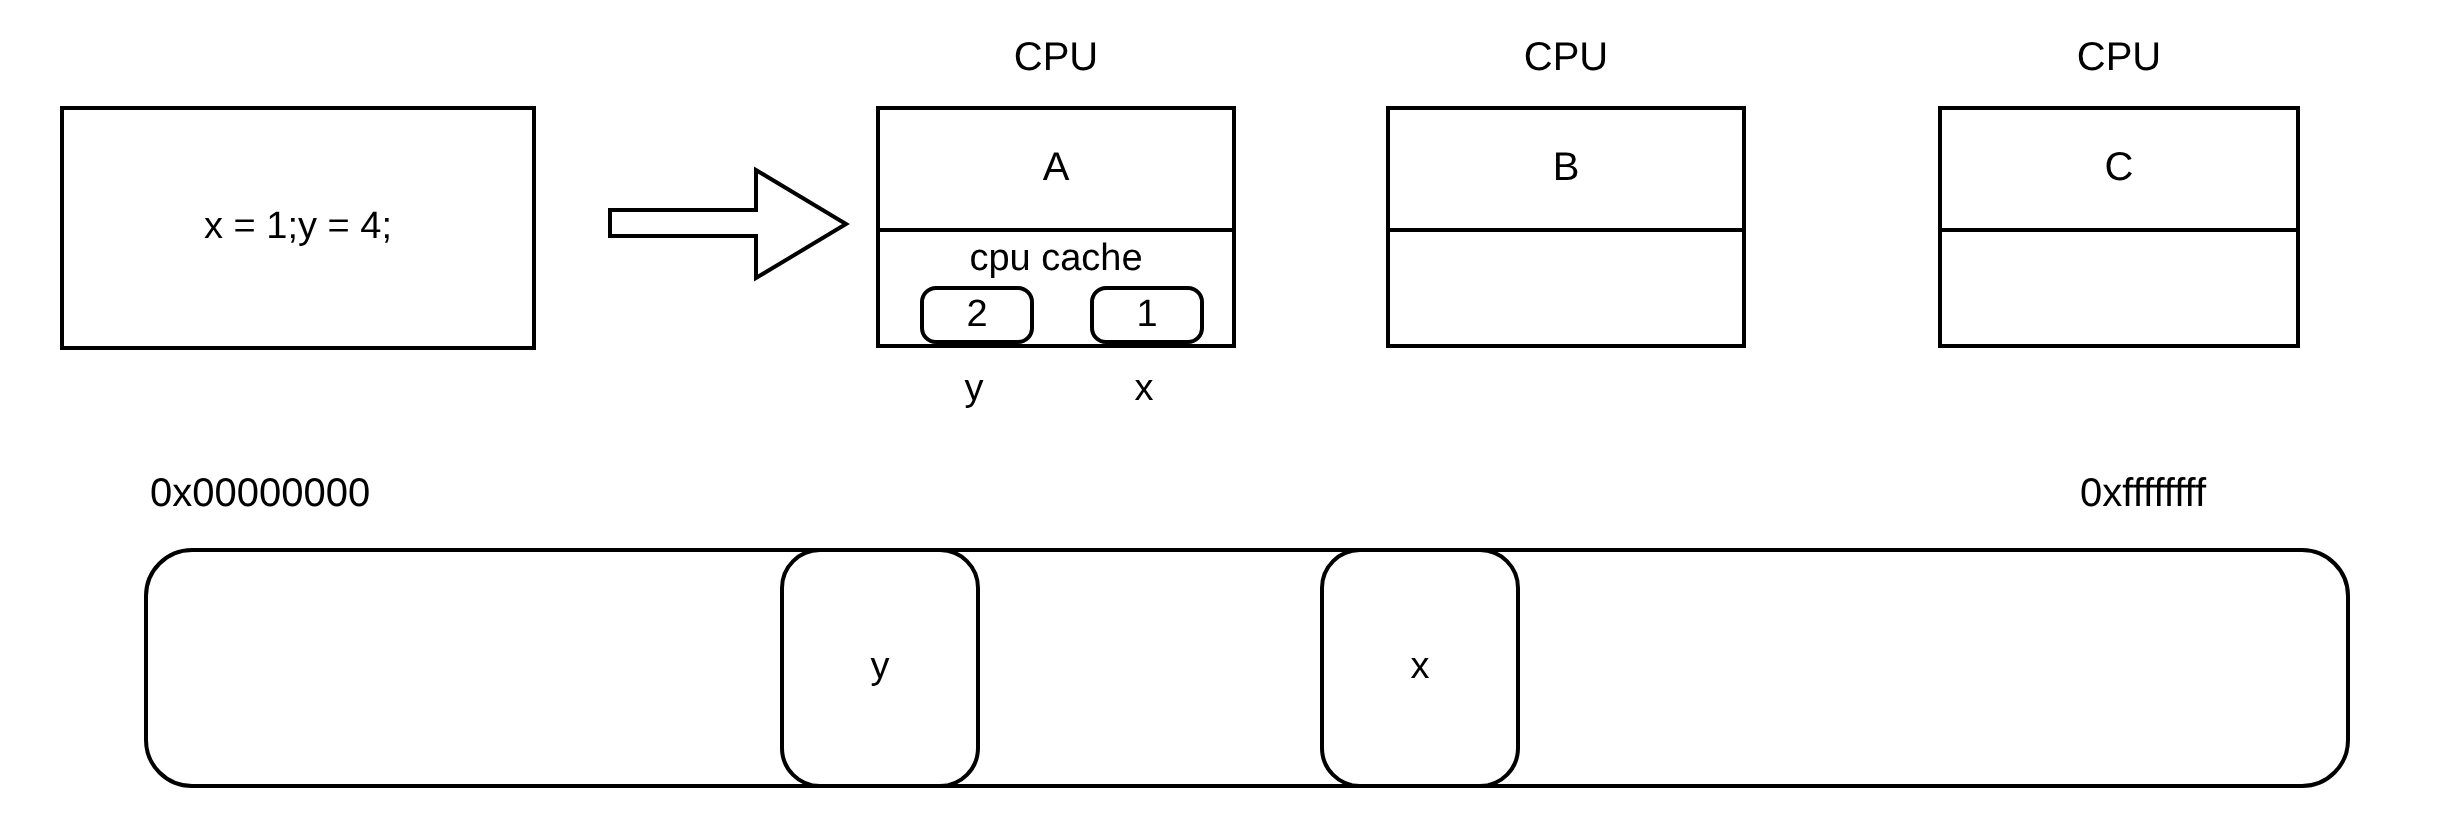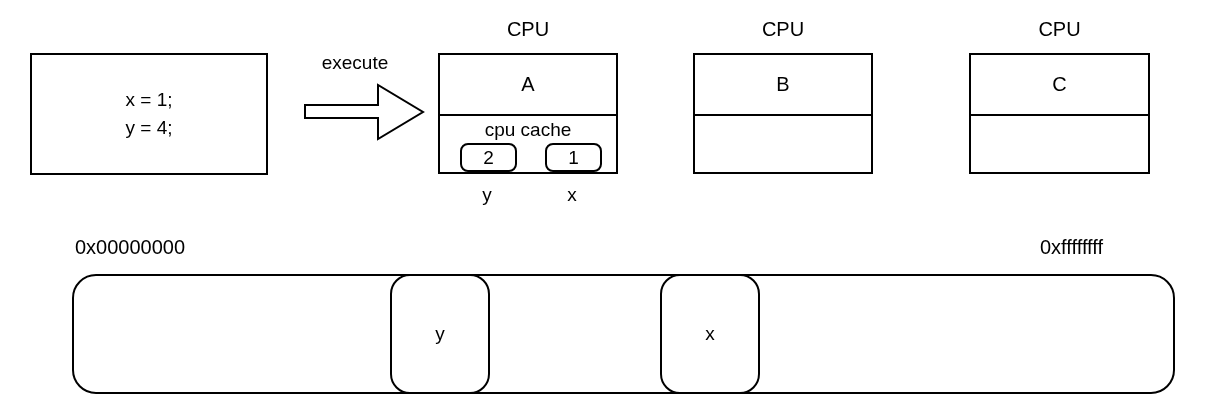--- a/index.html
+++ b/index.html
@@ -18,21 +18,20 @@
   }
   .abs { position: absolute; }
 
   
   .code-box {
     left: 30px; top: 53px;
     width: 238px; height: 122px;
     border: 2px solid #000;
     box-sizing: border-box;
     display: flex;
-    flex-direction: column;
     align-items: center;
     justify-content: center;
     font-size: 19px;
     line-height: 28px;
   }
 
   .execute-label {
     left: 303px; top: 52px;
     width: 104px;
     text-align: center;
@@ -124,21 +123,20 @@
 </head>
 <body>
 
 <div class="canvas">
 
   <div class="abs code-box">
     <div>x = 1;</div>
     <div>y = 4;</div>
   </div>
 
-  <div class="abs execute-label">execute</div>
   <svg class="abs arrow-svg" width="130" height="64" viewBox="0 0 130 64">
     <polygon points="5,25 78,25 78,5 123,32 78,59 78,38 5,38" fill="#ffffff" stroke="#000000" stroke-width="2" stroke-linejoin="miter"></polygon>
   </svg>
 
   <div class="abs cpu-title" style="left:438px;width:180px;">CPU</div>
   <div class="abs cpu-box" style="left:438px;width:180px;">
     <div class="cpu-core">A</div>
     <div class="cache-label">cpu cache</div>
     <div class="cache-slot slot-2">2</div>
     <div class="cache-slot slot-1">1</div>

